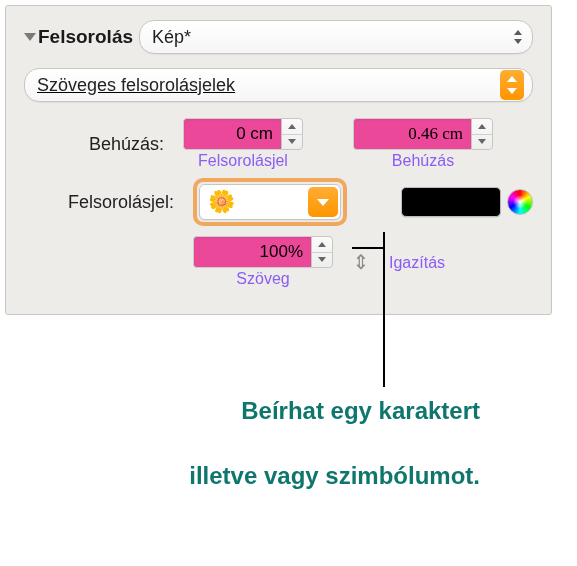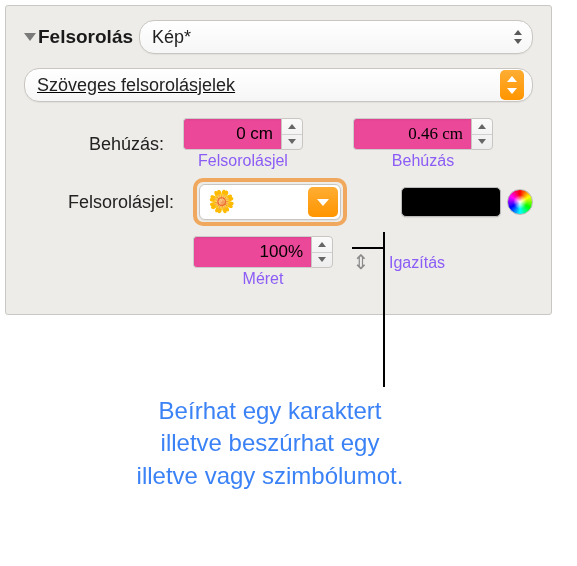--- a/index.html
+++ b/index.html
@@ -257,24 +257,24 @@
       top: 247px;
       width: 32px;
     }
 
     .caption {
       position: absolute;
       left: 60px;
       top: 395px;
       width: 420px;
       font-size: 24px;
-      font-weight: 400;
+      font-weight: 700;
       line-height: 1.35;
-      text-align: center;
-      color: #3b82f6;
+      text-align: right;
+      color: #0f766e;
     }
   </style>
 </head>
 <body>
 
 <div class="panel">
 
   <div class="header-row">
     <div class="disclosure"></div>
     <div class="header-title">Felsorolás</div>
@@ -333,30 +333,30 @@
   <div class="row" style="margin-top:10px;">
     <div style="width:150px;"></div>
     <div class="field-wrap">
       <div class="input-stepper">
         <input class="text-input" style="width: 118px;" value="100%">
         <div class="stepper">
           <div class="stepper-up"></div>
           <div class="stepper-down"></div>
         </div>
       </div>
-      <div class="sublabel">Méret</div>
+      <div class="sublabel">Szöveg</div>
     </div>
     <div class="vbar-icon">⇕</div>
     <div class="field-wrap">
       <div class="sublabel">Igazítás</div>
     </div>
   </div>
 
 </div>
 
 <div class="callout-line horiz"></div>
 <div class="callout-line vert"></div>
 
 <div class="caption">
   <span>Beírhat egy karaktert</span><br>
-  <span>illetve beszúrhat egy</span><br>
+  <br>
   <span>illetve vagy szimbólumot.</span>
 </div>
 
 </body></html>

